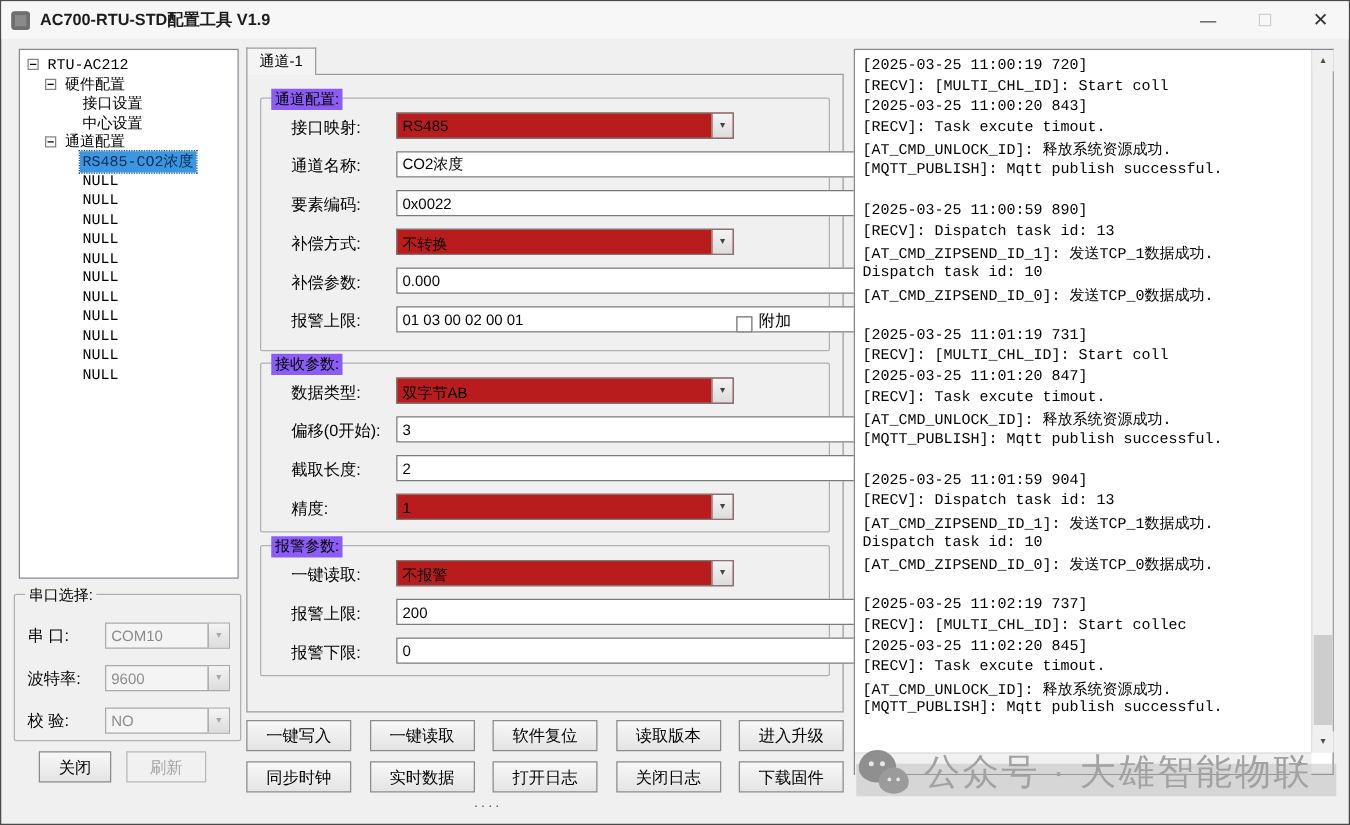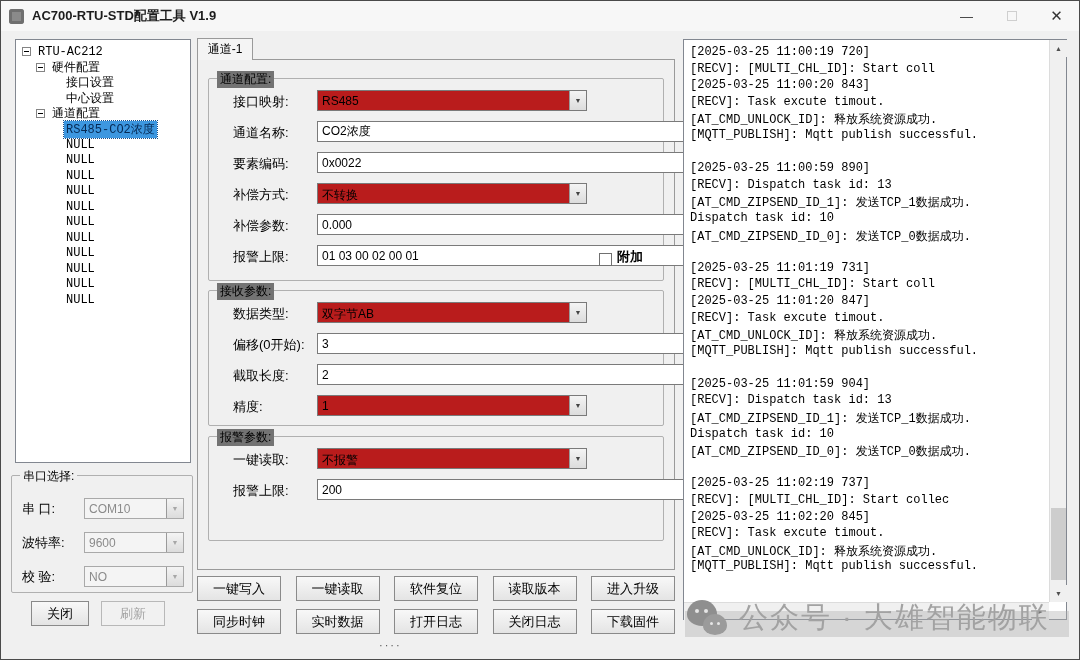--- a/index.html
+++ b/index.html
@@ -51,30 +51,30 @@
   .btn-close-serial { position:absolute; left:30px; top:600px; width:58px; height:25px; }
   .btn-refresh { position:absolute; left:100px; top:600px; width:64px; height:25px; }
 
   
   .tab { position:absolute; left:196px; top:37px; width:56px; height:22px; background:#f4f4f4;
          border:1px solid #9a9a9a; border-bottom:none; display:flex; align-items:center;
          justify-content:center; font-size:12px; z-index:2; }
   .tab-panel { position:absolute; left:196px; top:58px; width:478px; height:511px;
                border:1px solid #9a9a9a; background:#f0f0f0; }
   .gbox { position:absolute; left:10px; width:456px; border:1px solid #b0b0b0; border-radius:2px; }
-  .gbox .group-title { background:#737373; }
+  .gbox .group-title { background:#8b5cf6; }
   .g1 { top:18px; height:203px; }
   .g2 { top:230px; height:136px; }
   .g3 { top:376px; height:105px; }
   .frow { position:absolute; left:0; width:100%; height:21px; }
   .flabel { position:absolute; left:24px; top:3px; font-size:13px; color:#000; }
   .fctl { position:absolute; left:108px; width:270px; height:21px; }
   .tinput { width:100%; height:21px; border:1px solid #7a7a7a; background:#fff; font-size:12px;
             padding:0 4px; font-family:"Liberation Sans","DejaVu Sans",sans-serif; color:#000; }
-  .chk-wrap { position:absolute; left:390px; top:3px; display:flex; align-items:flex-end;font-weight:bold; }
+  .chk-wrap { position:absolute; left:380px; top:3px; display:flex; align-items:flex-end; }
   .chkbox { width:13px; height:13px; border:1px solid #707070; background:#fff; }
   .chk-label { font-size:13px; margin-left:5px; }
 
   
   .actions { position:absolute; left:196px; top:575px; width:478px; }
   .act-row { display:flex; justify-content:space-between; margin-bottom:8px; }
   .act-btn { width:84px; height:25px; }
   .grip-dots { position:absolute; left:378px; top:638px; font-size:11px; color:#555; letter-spacing:2px; }
 
   
@@ -285,20 +285,24 @@
       <div class="frow" style="top:11px;">
         <span class="flabel">一键读取:</span>
         <div class="fctl dropdown">
           <span class="dd-text">不报警</span>
           <span class="dd-arrow">▼</span>
         </div>
       </div>
       <div class="frow" style="top:42px;">
         <span class="flabel">报警上限:</span>
         <input class="fctl tinput" value="200" style="">
+      </div>
+      <div class="frow" style="top:73px;">
+        <span class="flabel">报警下限:</span>
+        <input class="fctl tinput" value="0" style="">
       </div>
     </div>
   </div>
 
   <div class="actions">
     <div class="act-row">
       <div class="btn act-btn">一键写入</div>
       <div class="btn act-btn">一键读取</div>
       <div class="btn act-btn">软件复位</div>
       <div class="btn act-btn">读取版本</div>

